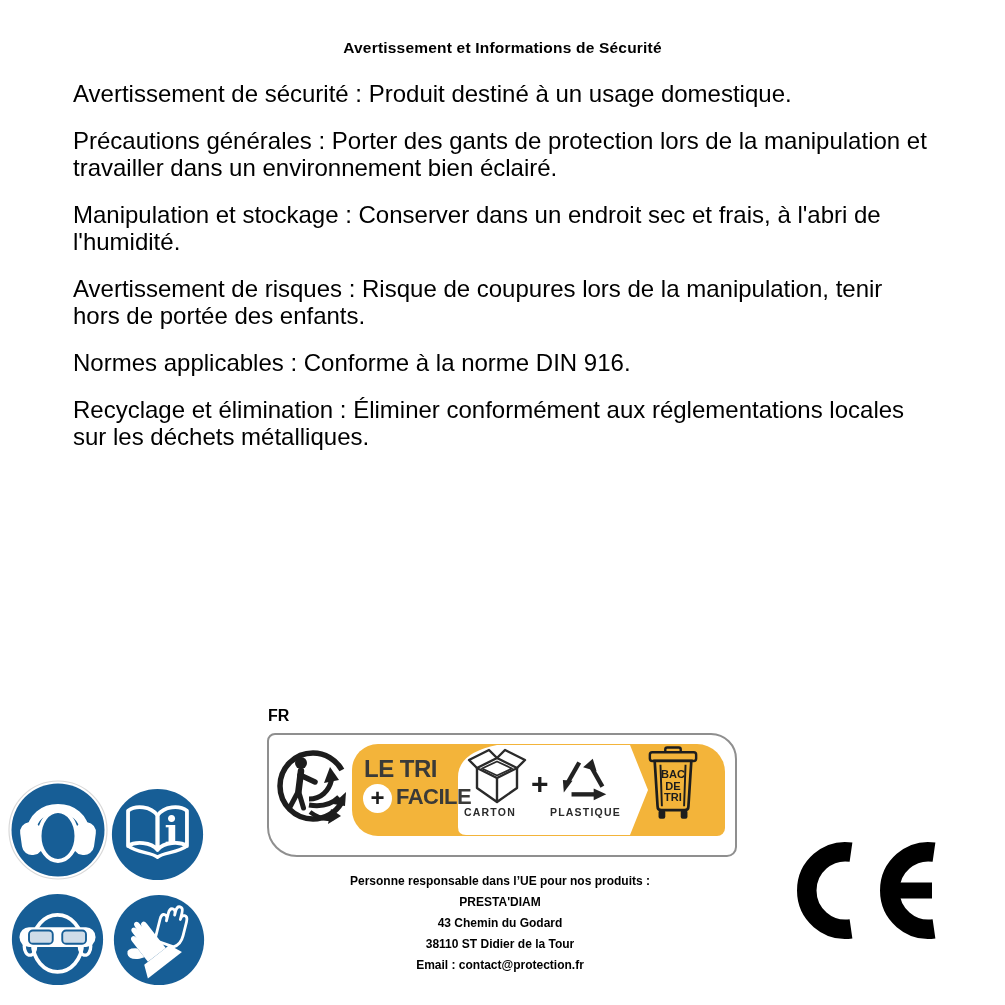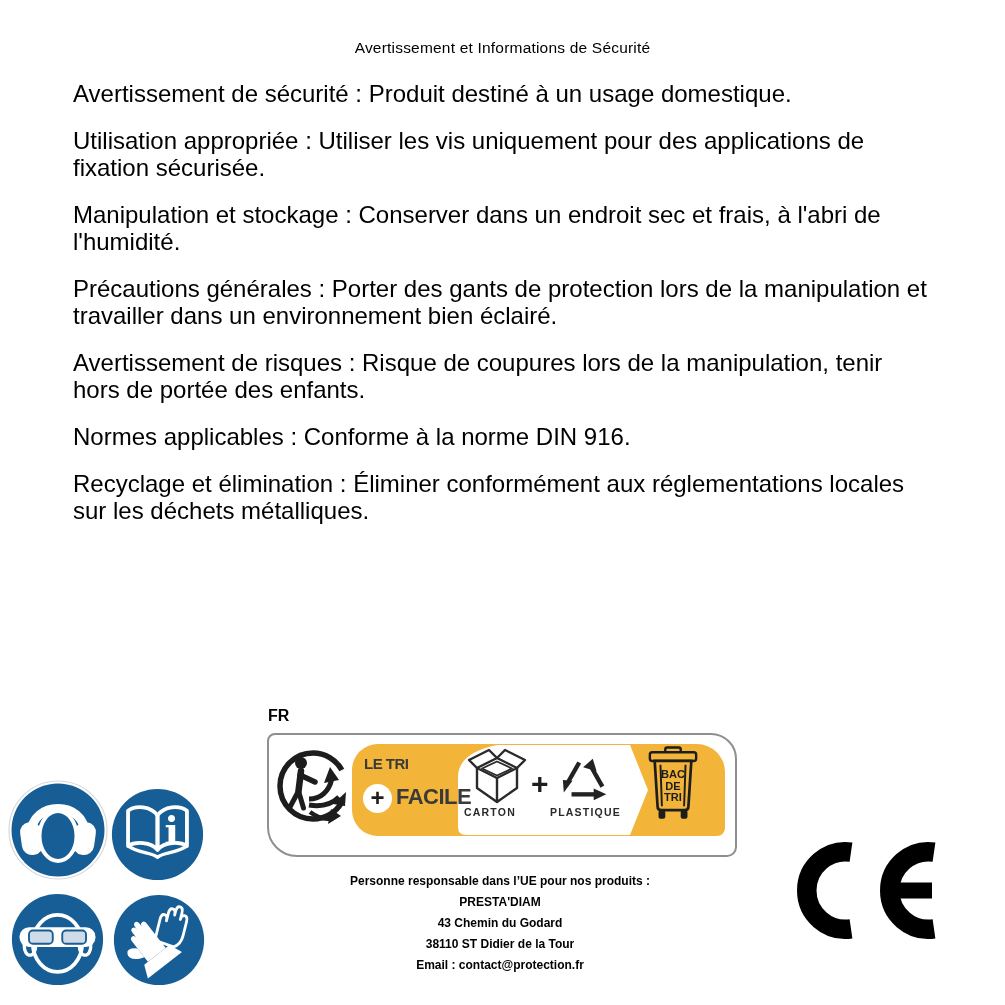--- a/index.html
+++ b/index.html
@@ -1,33 +1,33 @@
 <!DOCTYPE html>
 <html><head>
 <meta charset="utf-8">
 <style>
   html,body{margin:0;padding:0;background:#fff;}
   .page{position:relative;width:1005px;height:1005px;background:#fff;overflow:hidden;
         font-family:"Liberation Sans",sans-serif;color:#000;}
   .title{position:absolute;top:29px;left:0;width:1005px;text-align:center;
-         font-size:15.5px;font-weight:normal;letter-spacing:.2px;}
+         font-size:15.5px;font-weight:bold;letter-spacing:.2px;}
   .bodytext{position:absolute;left:73px;top:80px;width:854px;font-size:24px;line-height:27px;}
   .bodytext p{margin:0 0 20px 0;}
   
   .sicon{position:absolute;}
   
   .fr-label{position:absolute;left:268px;top:707px;font-size:16px;font-weight:bold;}
   .infotri-box{position:absolute;left:267px;top:733px;width:470px;height:124px;background:#fff;
                border:2px solid #8f8f8f;border-radius:8px 26px 10px 30px;box-sizing:border-box;}
   .triman{position:absolute;left:7px;top:7px;}
   .band{position:absolute;left:83px;top:9px;width:373px;height:92px;background:#F3B43A;
         border-radius:26px 28px 8px 26px;}
   .pentagon{position:absolute;left:0;top:0;z-index:1;}
   .band .txt{position:absolute;z-index:2;color:#3A3A38;font-weight:800;}
-  .letri{left:12px;top:11px;font-size:15px;letter-spacing:-0.5px;}
+  .letri{left:12px;top:11px;font-size:24px;letter-spacing:-0.5px;}
   .facile{left:44px;top:40px;font-size:22px;letter-spacing:-0.5px;}
   .plusbadge{position:absolute;z-index:2;left:11px;top:40px;width:29px;height:29px;border-radius:50%;
              background:#fff;color:#1d1d1d;font-weight:800;font-size:24px;line-height:28px;text-align:center;}
   .carton-icon{position:absolute;z-index:2;left:114px;top:3px;}
   .plus-mid{position:absolute;z-index:2;left:179px;top:23px;font-size:30px;font-weight:800;color:#1d1d1d;}
   .plastique-icon{position:absolute;z-index:2;left:205px;top:6px;}
   .mat-label{position:absolute;z-index:2;font-size:10.5px;font-weight:700;letter-spacing:1.2px;
              color:#2a2a2a;text-align:left;top:62px;}
   .carton-label{left:112px;width:66px;}
   .plastique-label{left:198px;width:72px;}
@@ -41,23 +41,22 @@
 </style>
 </head>
 <body>
 
 <div class="page">
 
   <h1 class="title">Avertissement et Informations de Sécurité</h1>
 
   <div class="bodytext">
     <p>Avertissement de sécurité : Produit destiné à un usage domestique.</p>
-    <p>Utilisation appropriée : Utiliser les vis uniquement pour des applications de fixation sécurisée.</p>
+    <p>Précautions générales : Porter des gants de protection lors de la manipulation et travailler dans un environnement bien éclairé.</p>
     <p>Manipulation et stockage : Conserver dans un endroit sec et frais, à l'abri de l'humidité.</p>
-    <p>Précautions générales : Porter des gants de protection lors de la manipulation et travailler dans un environnement bien éclairé.</p>
     <p>Avertissement de risques : Risque de coupures lors de la manipulation, tenir hors de portée des enfants.</p>
     <p>Normes applicables : Conforme à la norme DIN 916.</p>
     <p>Recyclage et élimination : Éliminer conformément aux réglementations locales sur les déchets métalliques.</p>
   </div>
 
   <svg class="sicon" style="left:8px;top:780px" width="100" height="100" viewBox="0 0 100 100">
     <circle cx="50" cy="50" r="49" fill="#fff" stroke="#d9d9d9" stroke-width="1.2"></circle>
     <circle cx="50" cy="50" r="46.5" fill="#175E96"></circle>
     <path d="M23,54 C23,20 77,20 77,54" stroke="#fff" stroke-width="9" fill="none" stroke-linecap="round"></path>
     <rect x="13" y="42" width="21" height="33" rx="10" fill="#fff" transform="rotate(-8 23.5 58.5)"></rect>

